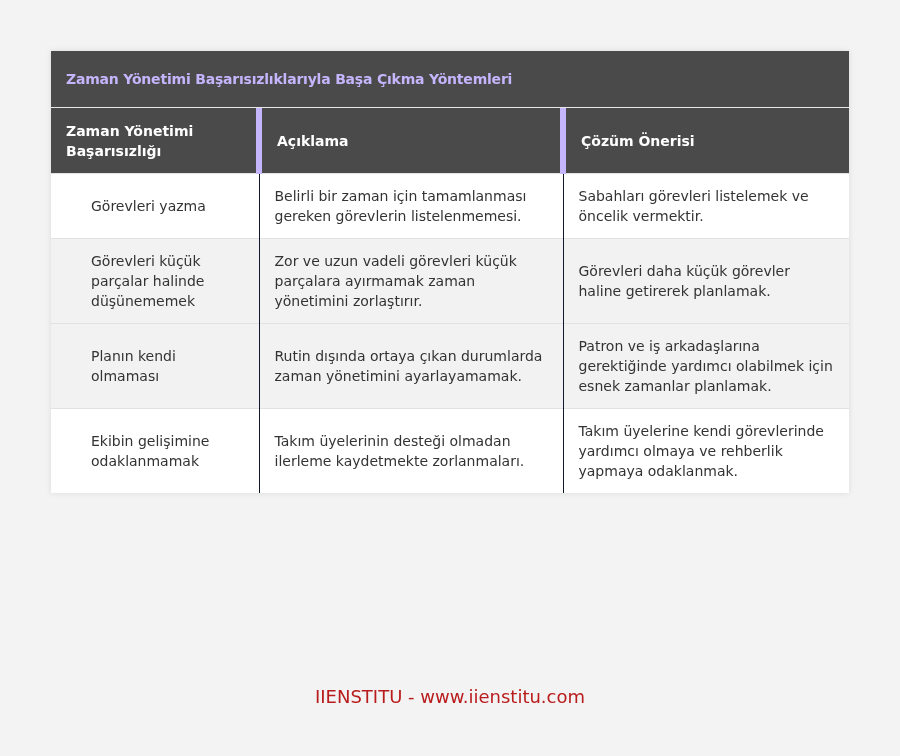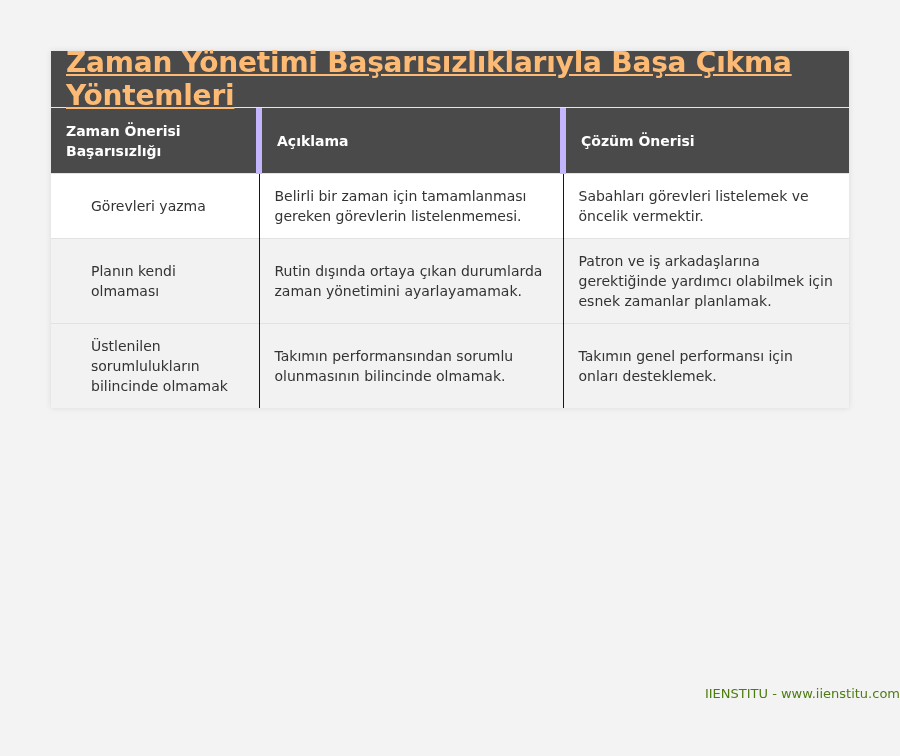--- a/index.html
+++ b/index.html
@@ -20,25 +20,24 @@
     .title-band {
       background: #4a4a4a;
       height: 57px;
       display: flex; align-items: center;
       padding-left: 15px;
       border-bottom: 1px solid #e6e6e6;
       box-sizing: border-box;
     }
     .title-band h1 {
       margin: 0;
-      color: #fdba74;
-      font-size: 28px;
+      color: #c4b5fd;
+      font-size: 14px;
       font-weight: bold;
       letter-spacing: -0.2px;
-      text-decoration: underline;
     }
     table {
       border-collapse: collapse;
       width: 798px;
       table-layout: fixed;
     }
     col.c1 { width: 208px; }
     col.c2 { width: 304px; }
     col.c3 { width: 286px; }
     th {
@@ -64,58 +63,63 @@
     }
     td:first-child { border-left: none; padding-left: 40px; }
     tr.h65 td { height: 64px; }
     tr.h85 td { height: 84px; }
     tr.odd td { background: #ffffff; }
     tr.even td { background: #f2f2f2; }
     .footer {
       position: absolute;
       left: 0; width: 900px;
       top: 686px;
-      text-align: right;
-      font-size: 13px;
-      color: #4d7c0f;
+      text-align: center;
+      font-size: 18px;
+      color: #b91c1c;
     }
   </style>
 </head>
 <body>
 
 <div class="card">
   <div class="title-band">
     <h1>Zaman Yönetimi Başarısızlıklarıyla Başa Çıkma Yöntemleri</h1>
   </div>
   <table>
     <colgroup>
         <col class="c1">
         <col class="c2">
         <col class="c3">
       </colgroup>
     <thead>
       <tr>
-        <th>Zaman Önerisi Başarısızlığı</th>
+        <th>Zaman Yönetimi Başarısızlığı</th>
         <th>Açıklama</th>
         <th>Çözüm Önerisi</th>
       </tr>
     </thead>
     <tbody>
       <tr class="odd h65">
         <td>Görevleri yazma</td>
         <td>Belirli bir zaman için tamamlanması gereken görevlerin listelenmemesi.</td>
         <td>Sabahları görevleri listelemek ve öncelik vermektir.</td>
       </tr>
       <tr class="even h85">
+        <td>Görevleri küçük parçalar halinde düşünememek</td>
+        <td>Zor ve uzun vadeli görevleri küçük parçalara ayırmamak zaman yönetimini zorlaştırır.</td>
+        <td>Görevleri daha küçük görevler haline getirerek planlamak.</td>
+      </tr>
+      <tr class="even h85">
         <td>Planın kendi olmaması</td>
         <td>Rutin dışında ortaya çıkan durumlarda zaman yönetimini ayarlayamamak.</td>
         <td>Patron ve iş arkadaşlarına gerektiğinde yardımcı olabilmek için esnek zamanlar planlamak.</td>
       </tr>
-      <tr class="even h85">
-        <td>Üstlenilen sorumlulukların bilincinde olmamak</td>
-        <td>Takımın performansından sorumlu olunmasının bilincinde olmamak.</td>
-        <td>Takımın genel performansı için onları desteklemek.</td>
+      <tr class="odd h85">
+        <td>Ekibin gelişimine odaklanmamak</td>
+        <td>Takım üyelerinin desteği olmadan ilerleme kaydetmekte zorlanmaları.</td>
+        <td>Takım üyelerine kendi görevlerinde yardımcı olmaya ve rehberlik yapmaya odaklanmak.</td>
       </tr>
     </tbody>
   </table>
 </div>
 
 <div class="footer">IIENSTITU - www.iienstitu.com</div>
 
 </body></html>

